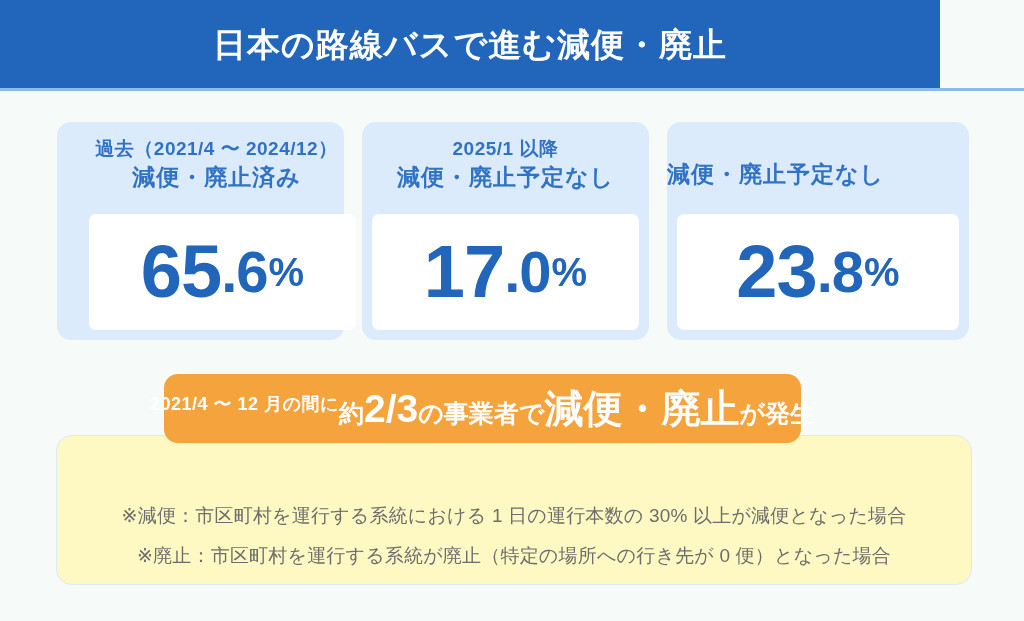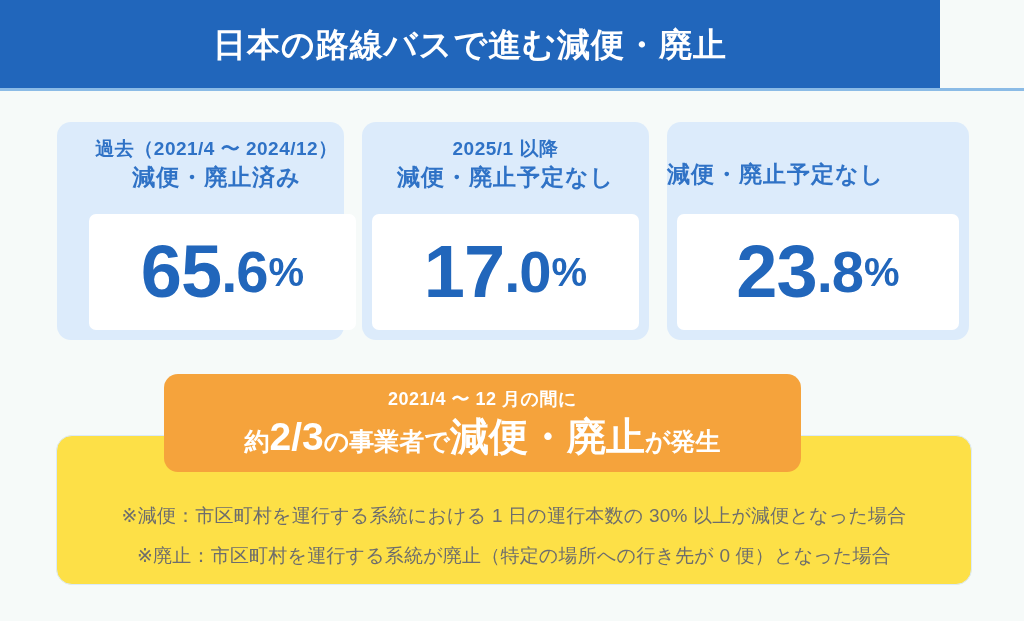--- a/index.html
+++ b/index.html
@@ -127,21 +127,21 @@
     margin-left: 1px;
   }
 
   
   .note-panel {
     position: absolute;
     left: 56px;
     top: 435px;
     width: 916px;
     height: 150px;
-    background: #fde047;
+    background: #fef9c3;
     border: 1.5px solid #dbeaf9;
     border-radius: 16px;
     box-sizing: border-box;
   }
   .note-list {
     position: absolute;
     left: 0;
     top: 60px;
     width: 100%;
     box-sizing: border-box;
@@ -155,25 +155,25 @@
     text-align: center;
     letter-spacing: 0.2px;
   }
 
   
   .callout {
     position: absolute;
     left: 164px;
     top: 374px;
     width: 637px;
-    height: 98px;
+    height: 69px;
     background: #f5a33c;
     border-radius: 14px;
     display: flex;
-    flex-direction: column;
+    flex-direction: row;
     align-items: center;
     justify-content: center;
     color: #ffffff;
     box-sizing: border-box;
   }
   .callout-sub {
     font-size: 18px;
     font-weight: bold;
     line-height: 1.1;
     letter-spacing: 0.5px;

